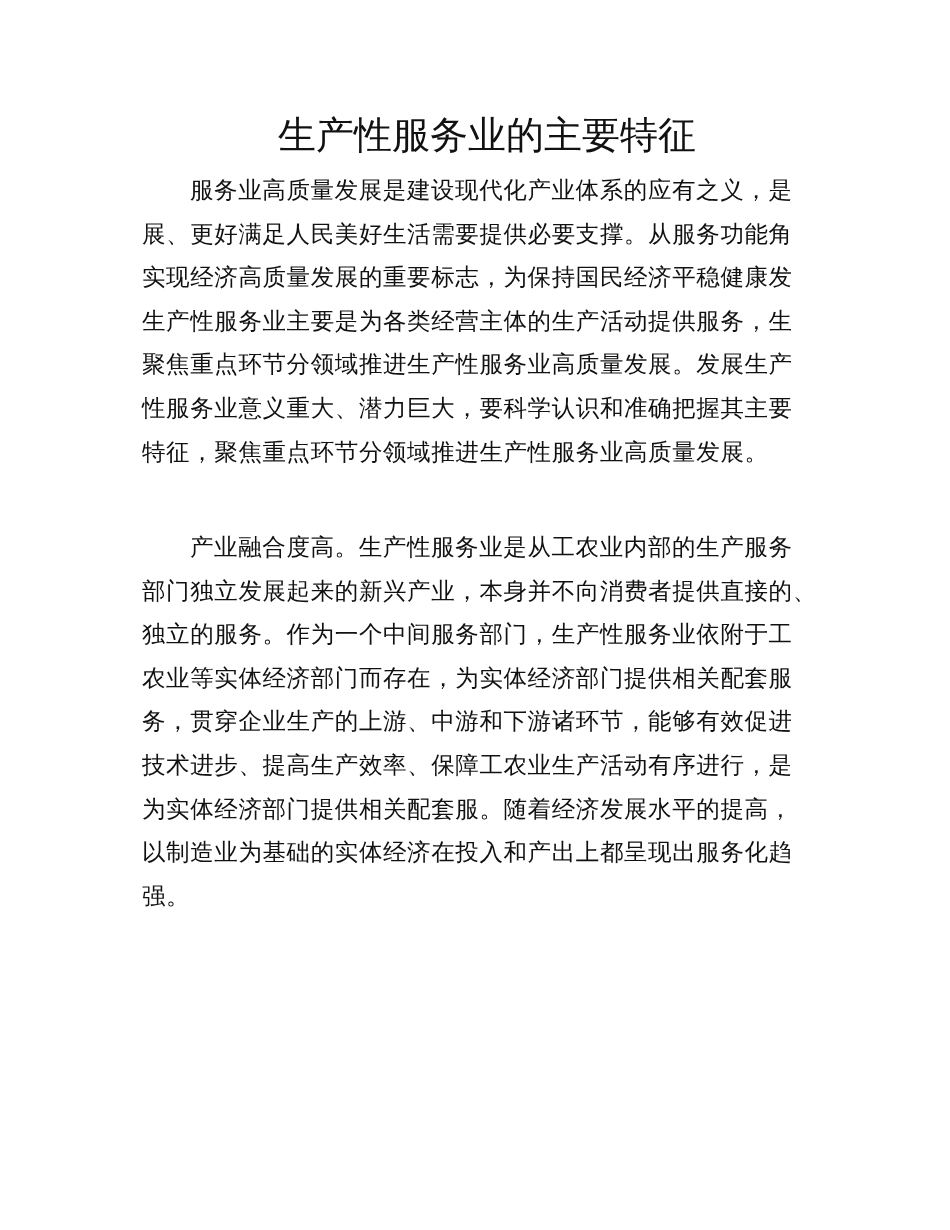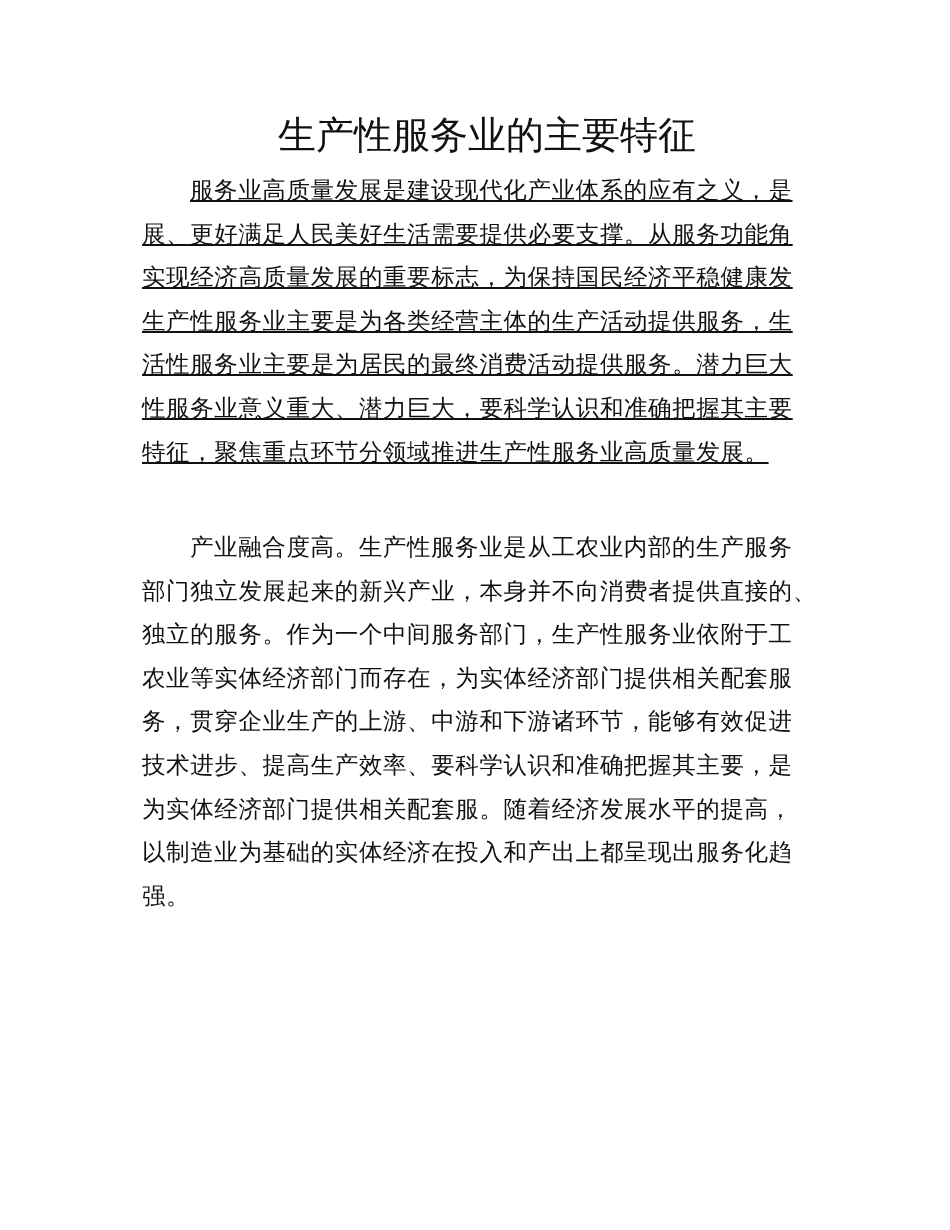--- a/index.html
+++ b/index.html
@@ -45,45 +45,45 @@
       display: block;
       height: 43.6px;
       line-height: 43.6px;
       font-size: 23.5px;
       white-space: nowrap;
       letter-spacing: 0.6px;
     }
     .indent {
       padding-left: 48px;
     }
-    #p1 { top: 169px; text-decoration: underline; }
+    #p1 { top: 169px; }
     #p2 { top: 526px; font-family: Liberation Serif, serif; }
   </style>
 </head>
 <body>
 
 <div class="page">
 
   <div class="title">生产性服务业的主要特征</div>
 
   <div class="para" id="p1">
     <span class="line indent">服务业高质量发展是建设现代化产业体系的应有之义，是</span>
     <span class="line">展、更好满足人民美好生活需要提供必要支撑。从服务功能角</span>
     <span class="line">实现经济高质量发展的重要标志，为保持国民经济平稳健康发</span>
     <span class="line">生产性服务业主要是为各类经营主体的生产活动提供服务，生</span>
-    <span class="line">活性服务业主要是为居民的最终消费活动提供服务。潜力巨大</span>
+    <span class="line">聚焦重点环节分领域推进生产性服务业高质量发展。发展生产</span>
     <span class="line">性服务业意义重大、潜力巨大，要科学认识和准确把握其主要</span>
     <span class="line">特征，聚焦重点环节分领域推进生产性服务业高质量发展。</span>
   </div>
 
   <div class="para" id="p2">
     <span class="line indent">产业融合度高。生产性服务业是从工农业内部的生产服务</span>
     <span class="line">部门独立发展起来的新兴产业，本身并不向消费者提供直接的、</span>
     <span class="line">独立的服务。作为一个中间服务部门，生产性服务业依附于工</span>
     <span class="line">农业等实体经济部门而存在，为实体经济部门提供相关配套服</span>
     <span class="line">务，贯穿企业生产的上游、中游和下游诸环节，能够有效促进</span>
-    <span class="line">技术进步、提高生产效率、要科学认识和准确把握其主要，是</span>
+    <span class="line">技术进步、提高生产效率、保障工农业生产活动有序进行，是</span>
     <span class="line">为实体经济部门提供相关配套服。随着经济发展水平的提高，</span>
     <span class="line">以制造业为基础的实体经济在投入和产出上都呈现出服务化趋</span>
     <span class="line">强。</span>
   </div>
 
 </div>
 
 </body></html>

